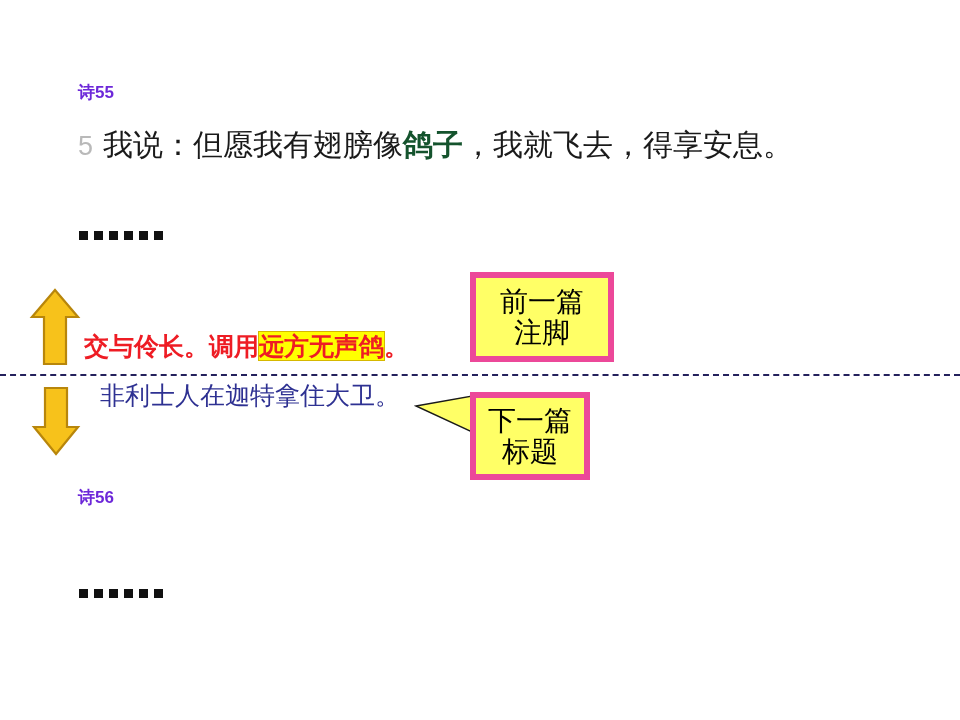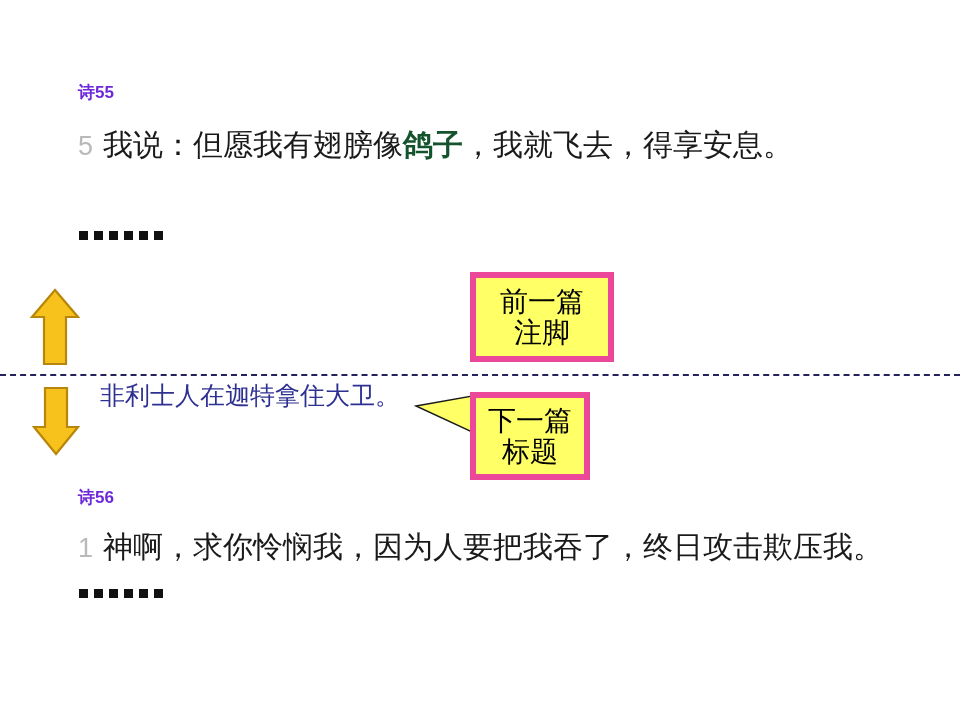--- a/index.html
+++ b/index.html
@@ -148,20 +148,23 @@
       <polygon points="26,3 49,30 37,30 37,77 15,77 15,30 3,30" fill="#f7c21b" stroke="#b8860b" stroke-width="2.2" stroke-linejoin="miter"></polygon>
     </svg>
   </div>
 
   <div class="block-arrow" style="left:31px; top:385px;">
     <svg width="50" height="72" viewBox="0 0 50 72" aria-label="down arrow">
       <polygon points="25,69 47,42 36,42 36,3 14,3 14,42 3,42" fill="#f7c21b" stroke="#b8860b" stroke-width="2.2" stroke-linejoin="miter"></polygon>
     </svg>
   </div>
 
+  <div class="mid-line mid-red" style="left:84px; top:334px;">
+    <span>交与伶长。调用</span><span class="hl2">远方无声鸽</span><span>。</span>
+  </div>
 
   <div class="mid-line mid-blue" style="left:84px; top:383px;">非利士人在迦特拿住大卫。</div>
 
 
   <div class="callout" style="left:420px; top:270px; width:200px; height:96px;">
     <svg class="tail" style="left:0px; top:0px;" width="200" height="96" viewBox="0 0 200 96">
       <polygon points="52,78 96,52 96,86" fill="#ffff66" stroke="#1a1a1a" stroke-width="1.4" stroke-linejoin="miter"></polygon>
       <line x1="52" y1="78" x2="96" y2="78" stroke="#8a7a12" stroke-width="1.4"></line>
     </svg>
     <div class="box" style="left:50px; top:2px; width:144px; height:90px;">
@@ -176,23 +179,20 @@
       <line x1="16" y1="16" x2="72" y2="16" stroke="#1a1a1a" stroke-width="0"></line>
     </svg>
     <div class="box" style="left:70px; top:2px; width:120px; height:88px;">
       <div>下一篇</div>
       <div>标题</div>
     </div>
   </div>
 
   <div class="psalm-title" style="left:78px; top:489px;">诗56</div>
 
-  <div class="verse-line" style="left:78px; top:532px;">
-    <span class="verse-num">1</span><span>神啊，求你怜悯我，因为人要把我吞了，终日攻击欺压我。</span>
-  </div>
 
   <div class="ellipsis-dots" style="left:79px; top:589px;" aria-label="……">
     <i></i>
     <i></i>
     <i></i>
     <i></i>
     <i></i>
     <i></i>
   </div>
 

